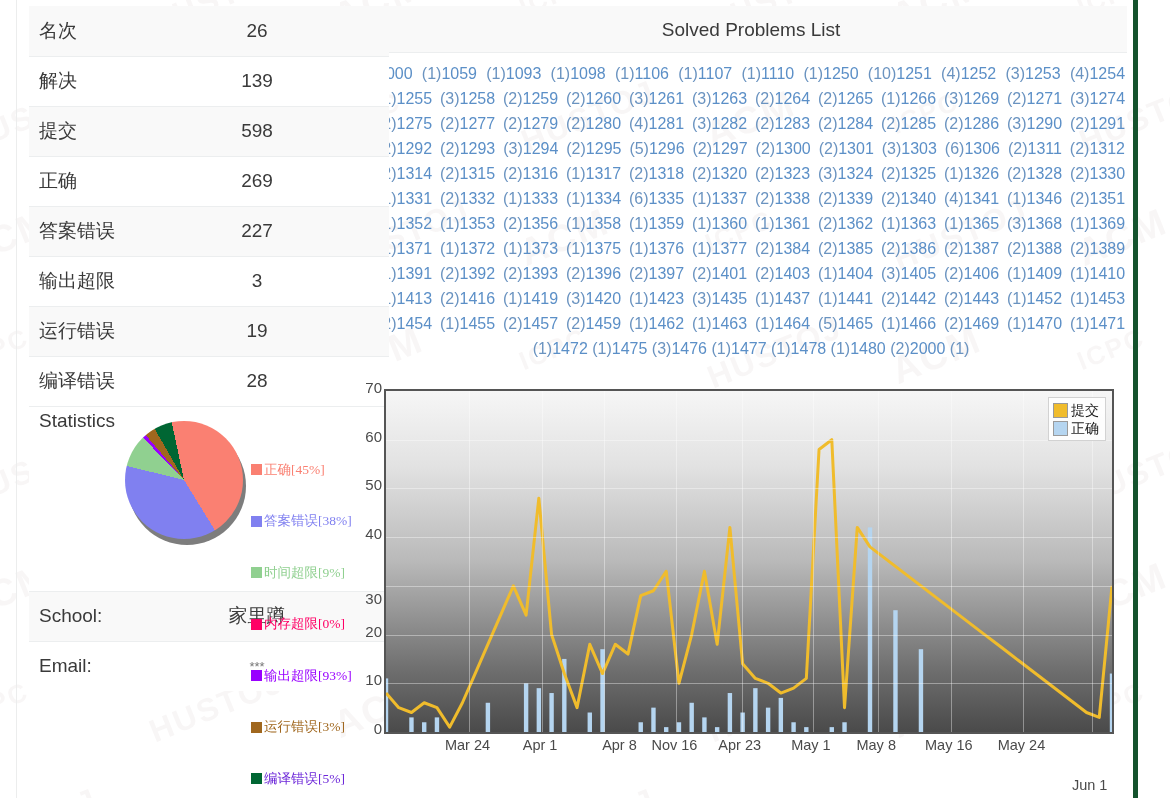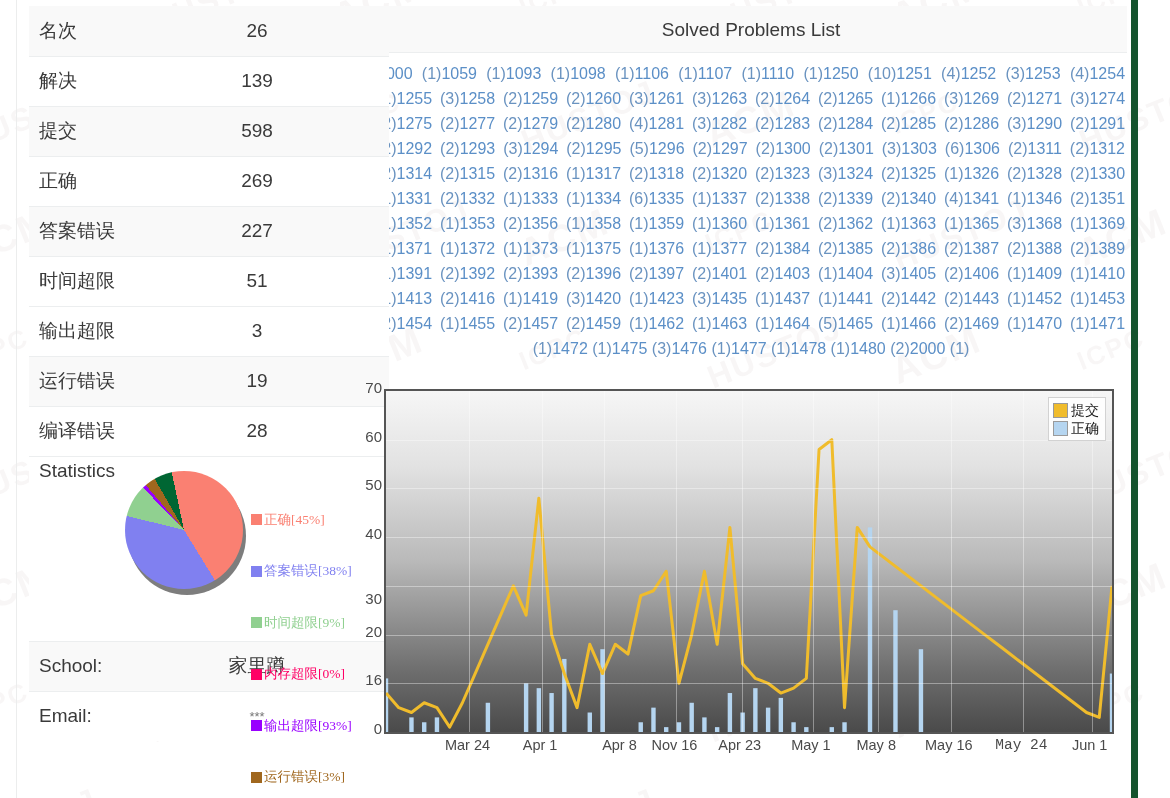--- a/index.html
+++ b/index.html
@@ -30,21 +30,21 @@
   
   #page{
     position:absolute;left:0;top:0;width:1170px;height:798px;
     z-index:1;
   }
   #container{
     position:absolute;
     left:16px;top:0px;width:1122px;height:798px;
     background:transparent;
     border-left:1px solid #eceded;
-    border-right:7px solid #14532d;
+    border-right:5px solid #14532d;
     box-sizing:border-box;
   }
   
   #info-table{
     position:absolute;left:12px;top:6px;
     width:340px;
     border-collapse:collapse;
     z-index:3;
   }
   #info-table tr{height:50px;}
@@ -237,24 +237,20 @@
           </tr>
           <tr class="even">
             <td class="lbl">正确</td>
             <td class="val">269</td>
           </tr>
           <tr class="odd">
             <td class="lbl">答案错误</td>
             <td class="val">227</td>
           </tr>
           <tr class="even">
-            <td class="lbl">时间超限</td>
-            <td class="val">51</td>
-          </tr>
-          <tr class="even">
             <td class="lbl">输出超限</td>
             <td class="val">3</td>
           </tr>
           <tr class="odd">
             <td class="lbl">运行错误</td>
             <td class="val">19</td>
           </tr>
           <tr class="even">
             <td class="lbl">编译错误</td>
             <td class="val">28</td>
@@ -310,21 +306,21 @@
   </table>
 
   <div id="right">
     <div id="title-bar">Solved Problems List</div>
     <div id="solved-list"><a href="#">1000</a><span class="pcount"> (1)</span><a href="#">1059</a><span class="pcount"> (1)</span><a href="#">1093</a><span class="pcount"> (1)</span><a href="#">1098</a><span class="pcount"> (1)</span><a href="#">1106</a><span class="pcount"> (1)</span><a href="#">1107</a><span class="pcount"> (1)</span><a href="#">1110</a><span class="pcount"> (1)</span><a href="#">1250</a><span class="pcount"> (10)</span><a href="#">1251</a><span class="pcount"> (4)</span><a href="#">1252</a><span class="pcount"> (3)</span><a href="#">1253</a><span class="pcount"> (4)</span><a href="#">1254</a><span class="pcount"> (1)</span><a href="#">1255</a><span class="pcount"> (3)</span><a href="#">1258</a><span class="pcount"> (2)</span><a href="#">1259</a><span class="pcount"> (2)</span><a href="#">1260</a><span class="pcount"> (3)</span><a href="#">1261</a><span class="pcount"> (3)</span><a href="#">1263</a><span class="pcount"> (2)</span><a href="#">1264</a><span class="pcount"> (2)</span><a href="#">1265</a><span class="pcount"> (1)</span><a href="#">1266</a><span class="pcount"> (3)</span><a href="#">1269</a><span class="pcount"> (2)</span><a href="#">1271</a><span class="pcount"> (3)</span><a href="#">1274</a><span class="pcount"> (2)</span><a href="#">1275</a><span class="pcount"> (2)</span><a href="#">1277</a><span class="pcount"> (2)</span><a href="#">1279</a><span class="pcount"> (2)</span><a href="#">1280</a><span class="pcount"> (4)</span><a href="#">1281</a><span class="pcount"> (3)</span><a href="#">1282</a><span class="pcount"> (2)</span><a href="#">1283</a><span class="pcount"> (2)</span><a href="#">1284</a><span class="pcount"> (2)</span><a href="#">1285</a><span class="pcount"> (2)</span><a href="#">1286</a><span class="pcount"> (3)</span><a href="#">1290</a><span class="pcount"> (2)</span><a href="#">1291</a><span class="pcount"> (2)</span><a href="#">1292</a><span class="pcount"> (2)</span><a href="#">1293</a><span class="pcount"> (3)</span><a href="#">1294</a><span class="pcount"> (2)</span><a href="#">1295</a><span class="pcount"> (5)</span><a href="#">1296</a><span class="pcount"> (2)</span><a href="#">1297</a><span class="pcount"> (2)</span><a href="#">1300</a><span class="pcount"> (2)</span><a href="#">1301</a><span class="pcount"> (3)</span><a href="#">1303</a><span class="pcount"> (6)</span><a href="#">1306</a><span class="pcount"> (2)</span><a href="#">1311</a><span class="pcount"> (2)</span><a href="#">1312</a><span class="pcount"> (2)</span><a href="#">1314</a><span class="pcount"> (2)</span><a href="#">1315</a><span class="pcount"> (2)</span><a href="#">1316</a><span class="pcount"> (1)</span><a href="#">1317</a><span class="pcount"> (2)</span><a href="#">1318</a><span class="pcount"> (2)</span><a href="#">1320</a><span class="pcount"> (2)</span><a href="#">1323</a><span class="pcount"> (3)</span><a href="#">1324</a><span class="pcount"> (2)</span><a href="#">1325</a><span class="pcount"> (1)</span><a href="#">1326</a><span class="pcount"> (2)</span><a href="#">1328</a><span class="pcount"> (2)</span><a href="#">1330</a><span class="pcount"> (1)</span><a href="#">1331</a><span class="pcount"> (2)</span><a href="#">1332</a><span class="pcount"> (1)</span><a href="#">1333</a><span class="pcount"> (1)</span><a href="#">1334</a><span class="pcount"> (6)</span><a href="#">1335</a><span class="pcount"> (1)</span><a href="#">1337</a><span class="pcount"> (2)</span><a href="#">1338</a><span class="pcount"> (2)</span><a href="#">1339</a><span class="pcount"> (2)</span><a href="#">1340</a><span class="pcount"> (4)</span><a href="#">1341</a><span class="pcount"> (1)</span><a href="#">1346</a><span class="pcount"> (2)</span><a href="#">1351</a><span class="pcount"> (1)</span><a href="#">1352</a><span class="pcount"> (1)</span><a href="#">1353</a><span class="pcount"> (2)</span><a href="#">1356</a><span class="pcount"> (1)</span><a href="#">1358</a><span class="pcount"> (1)</span><a href="#">1359</a><span class="pcount"> (1)</span><a href="#">1360</a><span class="pcount"> (1)</span><a href="#">1361</a><span class="pcount"> (2)</span><a href="#">1362</a><span class="pcount"> (1)</span><a href="#">1363</a><span class="pcount"> (1)</span><a href="#">1365</a><span class="pcount"> (3)</span><a href="#">1368</a><span class="pcount"> (1)</span><a href="#">1369</a><span class="pcount"> (1)</span><a href="#">1371</a><span class="pcount"> (1)</span><a href="#">1372</a><span class="pcount"> (1)</span><a href="#">1373</a><span class="pcount"> (1)</span><a href="#">1375</a><span class="pcount"> (1)</span><a href="#">1376</a><span class="pcount"> (1)</span><a href="#">1377</a><span class="pcount"> (2)</span><a href="#">1384</a><span class="pcount"> (2)</span><a href="#">1385</a><span class="pcount"> (2)</span><a href="#">1386</a><span class="pcount"> (2)</span><a href="#">1387</a><span class="pcount"> (2)</span><a href="#">1388</a><span class="pcount"> (2)</span><a href="#">1389</a><span class="pcount"> (1)</span><a href="#">1391</a><span class="pcount"> (2)</span><a href="#">1392</a><span class="pcount"> (2)</span><a href="#">1393</a><span class="pcount"> (2)</span><a href="#">1396</a><span class="pcount"> (2)</span><a href="#">1397</a><span class="pcount"> (2)</span><a href="#">1401</a><span class="pcount"> (2)</span><a href="#">1403</a><span class="pcount"> (1)</span><a href="#">1404</a><span class="pcount"> (3)</span><a href="#">1405</a><span class="pcount"> (2)</span><a href="#">1406</a><span class="pcount"> (1)</span><a href="#">1409</a><span class="pcount"> (1)</span><a href="#">1410</a><span class="pcount"> (1)</span><a href="#">1413</a><span class="pcount"> (2)</span><a href="#">1416</a><span class="pcount"> (1)</span><a href="#">1419</a><span class="pcount"> (3)</span><a href="#">1420</a><span class="pcount"> (1)</span><a href="#">1423</a><span class="pcount"> (3)</span><a href="#">1435</a><span class="pcount"> (1)</span><a href="#">1437</a><span class="pcount"> (1)</span><a href="#">1441</a><span class="pcount"> (2)</span><a href="#">1442</a><span class="pcount"> (2)</span><a href="#">1443</a><span class="pcount"> (1)</span><a href="#">1452</a><span class="pcount"> (1)</span><a href="#">1453</a><span class="pcount"> (2)</span><a href="#">1454</a><span class="pcount"> (1)</span><a href="#">1455</a><span class="pcount"> (2)</span><a href="#">1457</a><span class="pcount"> (2)</span><a href="#">1459</a><span class="pcount"> (1)</span><a href="#">1462</a><span class="pcount"> (1)</span><a href="#">1463</a><span class="pcount"> (1)</span><a href="#">1464</a><span class="pcount"> (5)</span><a href="#">1465</a><span class="pcount"> (1)</span><a href="#">1466</a><span class="pcount"> (2)</span><a href="#">1469</a><span class="pcount"> (1)</span><a href="#">1470</a><span class="pcount"> (1)</span><a href="#">1471</a><span class="pcount"> (1)</span><a href="#">1472</a><span class="pcount"> (1)</span><a href="#">1475</a><span class="pcount"> (3)</span><a href="#">1476</a><span class="pcount"> (1)</span><a href="#">1477</a><span class="pcount"> (1)</span><a href="#">1478</a><span class="pcount"> (1)</span><a href="#">1480</a><span class="pcount"> (2)</span><a href="#">2000</a><span class="pcount"> (1)</span></div>
   </div>
 
   <div id="chart-box">
     <div id="yticks-layer">
           <div class="ytick" style="top: 335px; left: -15px; width: 40px;">0</div>
-          <div class="ytick" style="top: 286.286px; left: -15px; width: 40px;">16</div>
+          <div class="ytick" style="top: 286.286px; left: -15px; width: 40px;">10</div>
           <div class="ytick" style="top: 237.571px; left: -15px; width: 40px;">20</div>
           <div class="ytick" style="top: 205px; left: -15px; width: 40px;">30</div>
           <div class="ytick" style="top: 140.143px; left: -15px; width: 40px;">40</div>
           <div class="ytick" style="top: 91.4286px; left: -15px; width: 40px;">50</div>
           <div class="ytick" style="top: 42.7143px; left: -15px; width: 40px;">60</div>
           <div class="ytick" style="top: -6px; left: -15px; width: 40px;">70</div>
         </div>
     <div id="plot">
       <div id="grid-layer">
             <div class="gl h" style="top: 292.286px;"></div>
@@ -391,19 +387,19 @@
     </div>
     <div id="xticks-layer">
           <div class="xtick" style="left: 75.49px;">Mar 24</div>
           <div class="xtick" style="left: 148.09px;">Apr 1</div>
           <div class="xtick" style="left: 209.8px; text-align: right;">Apr 8</div>
           <div class="xtick" style="left: 282.4px;">Nov 16</div>
           <div class="xtick" style="left: 347.74px;">Apr 23</div>
           <div class="xtick" style="left: 418.888px;">May 1</div>
           <div class="xtick" style="left: 484.228px;">May 8</div>
           <div class="xtick" style="left: 556.828px;">May 16</div>
-          <div class="xtick" style="left: 629.428px; font-family: Liberation Mono, monospace;">May 24</div>
-          <div class="xtick" style="left: 697.672px;">Jun 1</div>
+          <div class="xtick" style="left: 629.428px;">May 24</div>
+          <div class="xtick" style="left: 697.672px; margin-top: 40px;">Jun 1</div>
         </div>
   </div>
 
 </div>
 </div>
 
 </body></html>

